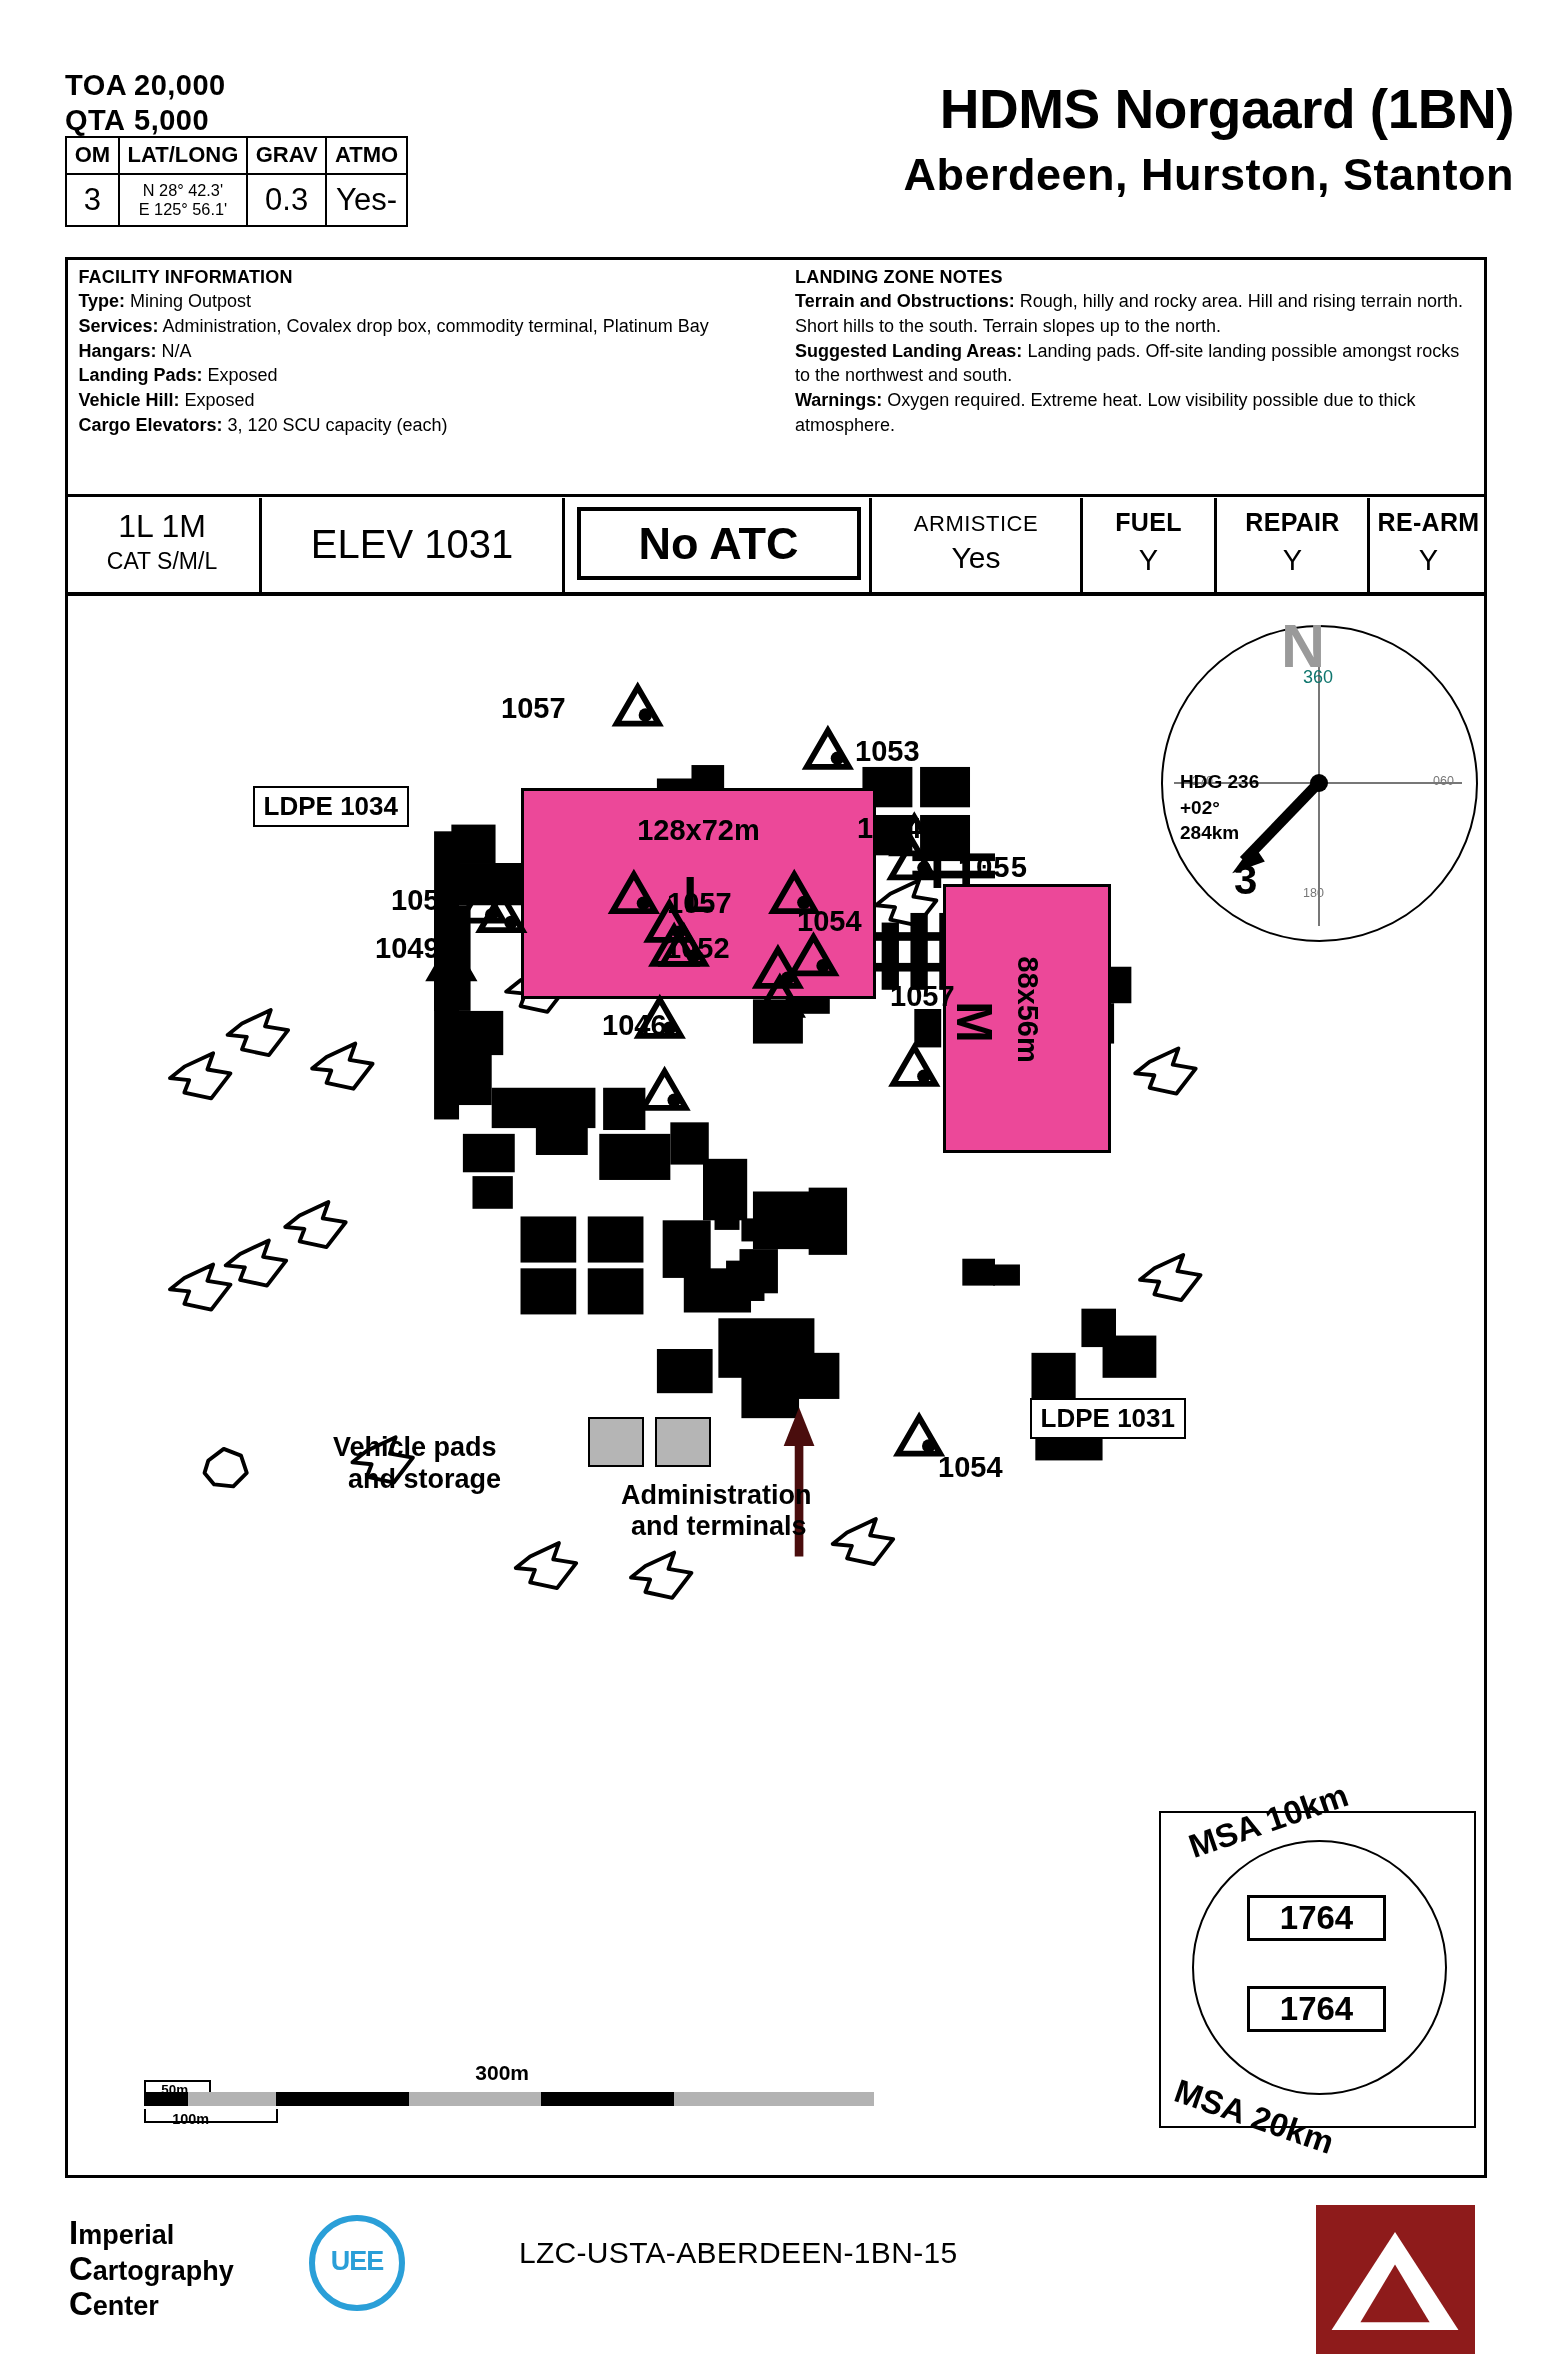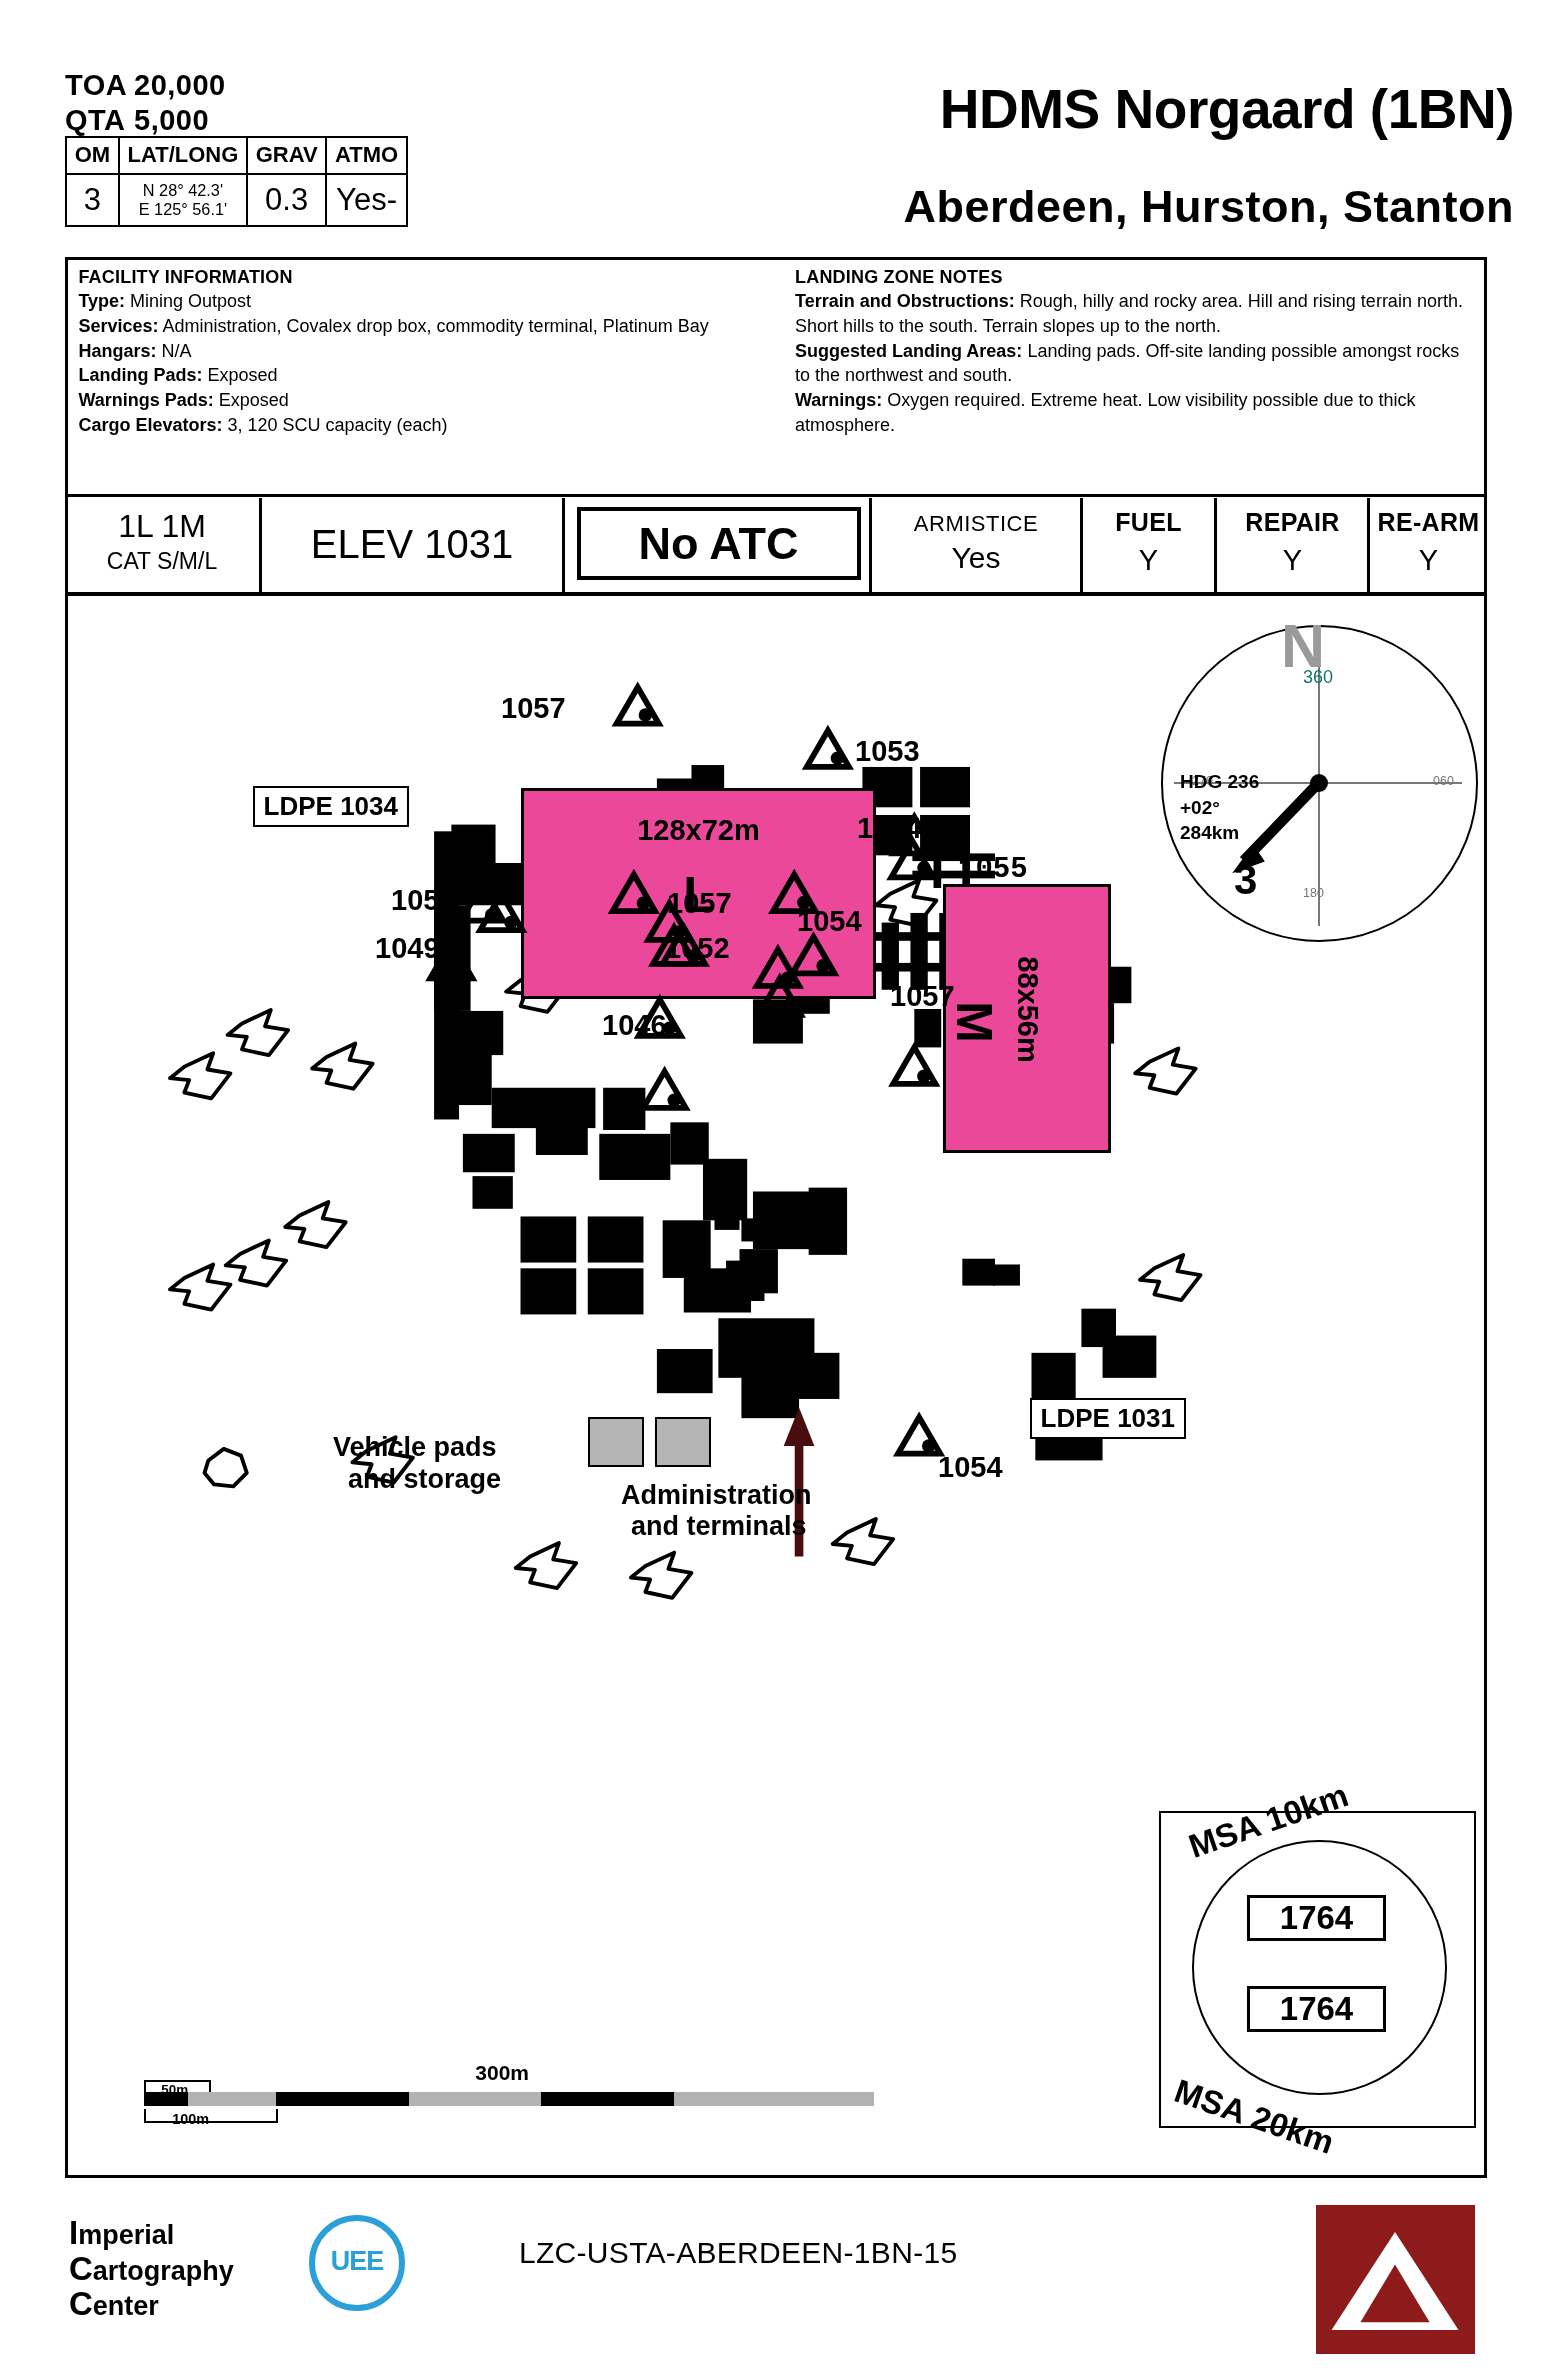--- a/index.html
+++ b/index.html
@@ -7,21 +7,21 @@
 
   .page { position:absolute; left:0; top:0; width:1551px; height:2378px; }
 
   
   .toa { position:absolute; left:65px; top:69px; font-size:29px; font-weight:bold; letter-spacing:0.5px; }
   .qta { position:absolute; left:65px; top:104px; font-size:29px; font-weight:bold; letter-spacing:0.5px; }
   .toa .lbl, .qta .lbl { display:inline-block; width:69px; }
   .toa .val, .qta .val { display:inline-block; }
 
   .title1 { position:absolute; right:37px; top:77px; font-size:55px; font-weight:bold; letter-spacing:-0.5px; text-align:right; }
-  .title2 { position:absolute; right:37px; top:149px; font-size:45px; font-weight:bold; letter-spacing:0.5px; text-align:right;margin-top:32px; }
+  .title2 { position:absolute; right:37px; top:149px; font-size:45px; font-weight:bold; letter-spacing:0.5px; text-align:right; }
 
   
   .info-table { position:absolute; left:65px; top:136px; border-collapse:collapse; }
   .info-table td, .info-table th { border:2.9px solid #000; text-align:center; font-size:21px; padding:0; }
   .info-table th { font-weight:bold; font-size:22px; height:29px; padding:2.9px 7.7px; }
   .info-table td { font-size:31px; height:50px; padding:0 7.7px; }
   .info-table td.small { font-size:16.3px; line-height:1.15; }
   .info-table td.small div { white-space:nowrap; }
 
   
@@ -149,21 +149,21 @@
 
   <div class="frame"></div>
 
   <div class="notes">
     <div class="notes-left">
       <div class="hdr">FACILITY INFORMATION</div>
       <div><b>Type:</b><span> Mining Outpost</span></div>
       <div><b>Services:</b><span> Administration, Covalex drop box, commodity terminal, Platinum Bay</span></div>
       <div><b>Hangars:</b><span> N/A</span></div>
       <div><b>Landing Pads:</b><span> Exposed</span></div>
-      <div><b>Warnings Pads:</b><span> Exposed</span></div>
+      <div><b>Vehicle Hill:</b><span> Exposed</span></div>
       <div><b>Cargo Elevators:</b><span> 3, 120 SCU capacity (each)</span></div>
     </div>
     <div class="notes-right">
       <div class="hdr">LANDING ZONE NOTES</div>
       <div><b>Terrain and Obstructions:</b><span> Rough, hilly and rocky area.  Hill and rising terrain north.  Short hills to the south.  Terrain slopes up to the north.</span></div>
       <div><b>Suggested Landing Areas:</b><span> Landing pads.  Off-site landing possible amongst rocks to the northwest and south.</span></div>
       <div><b>Warnings:</b><span> Oxygen required.  Extreme heat.  Low visibility possible due to thick atmosphere.</span></div>
     </div>
   </div>
 

